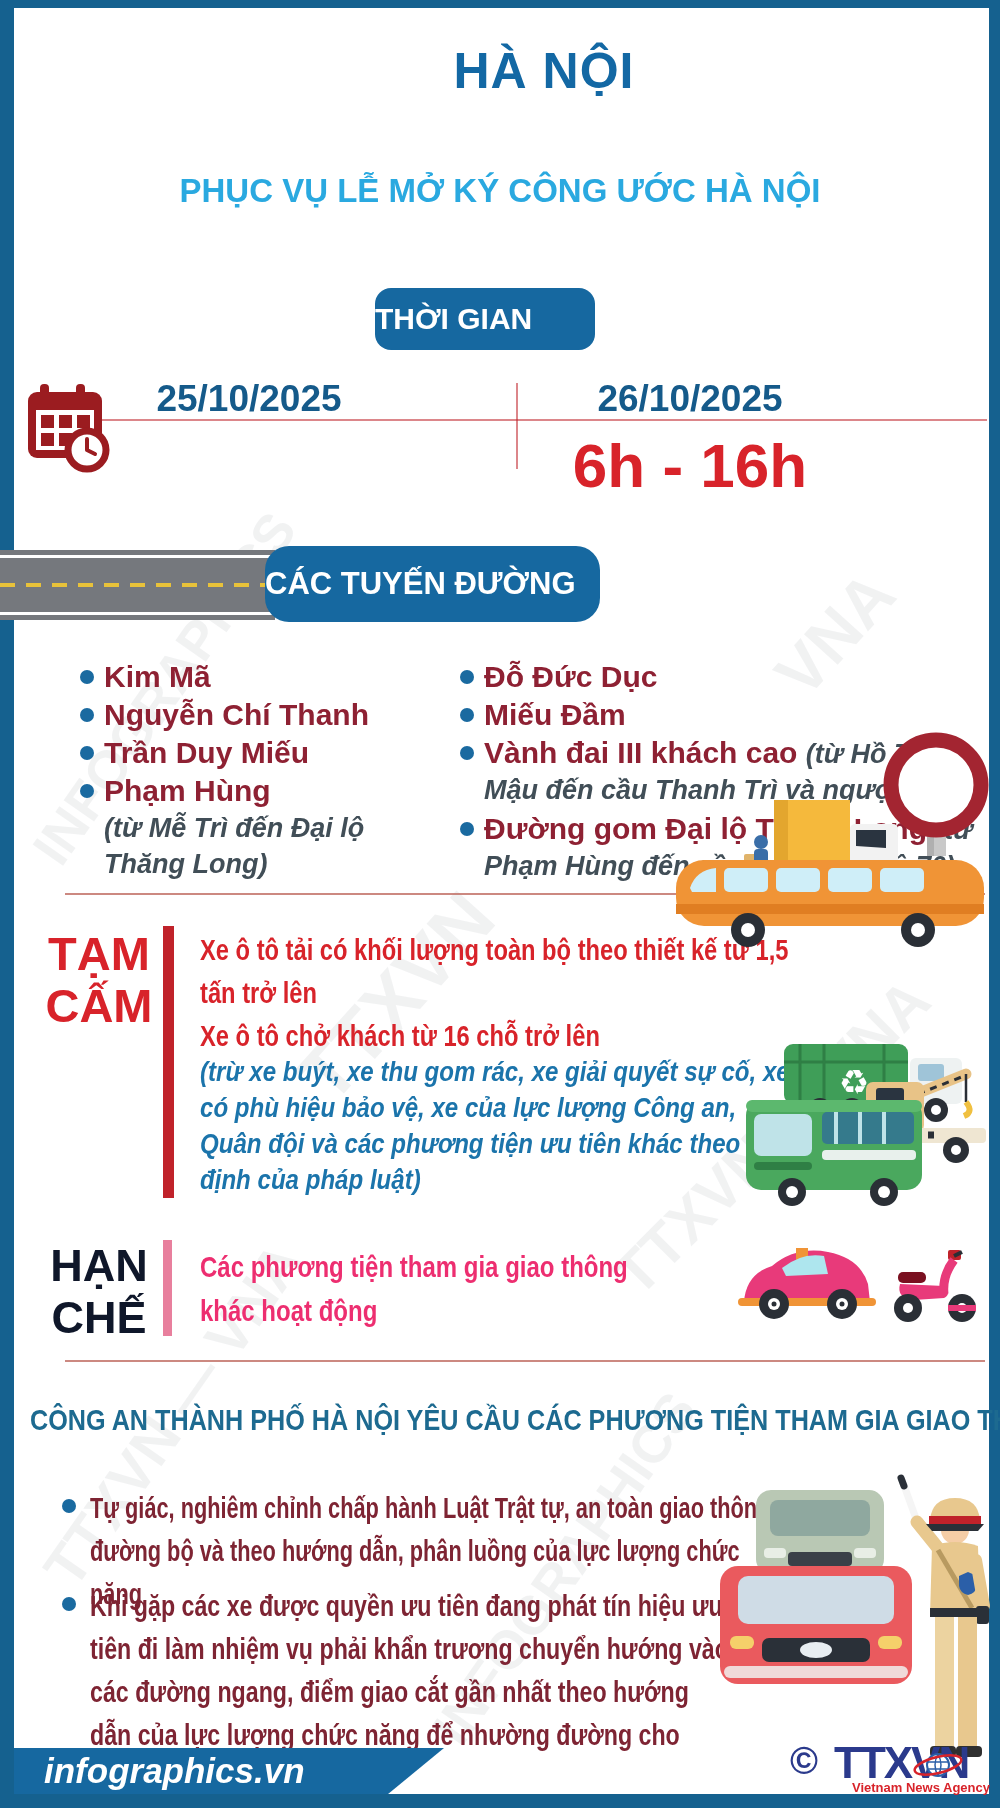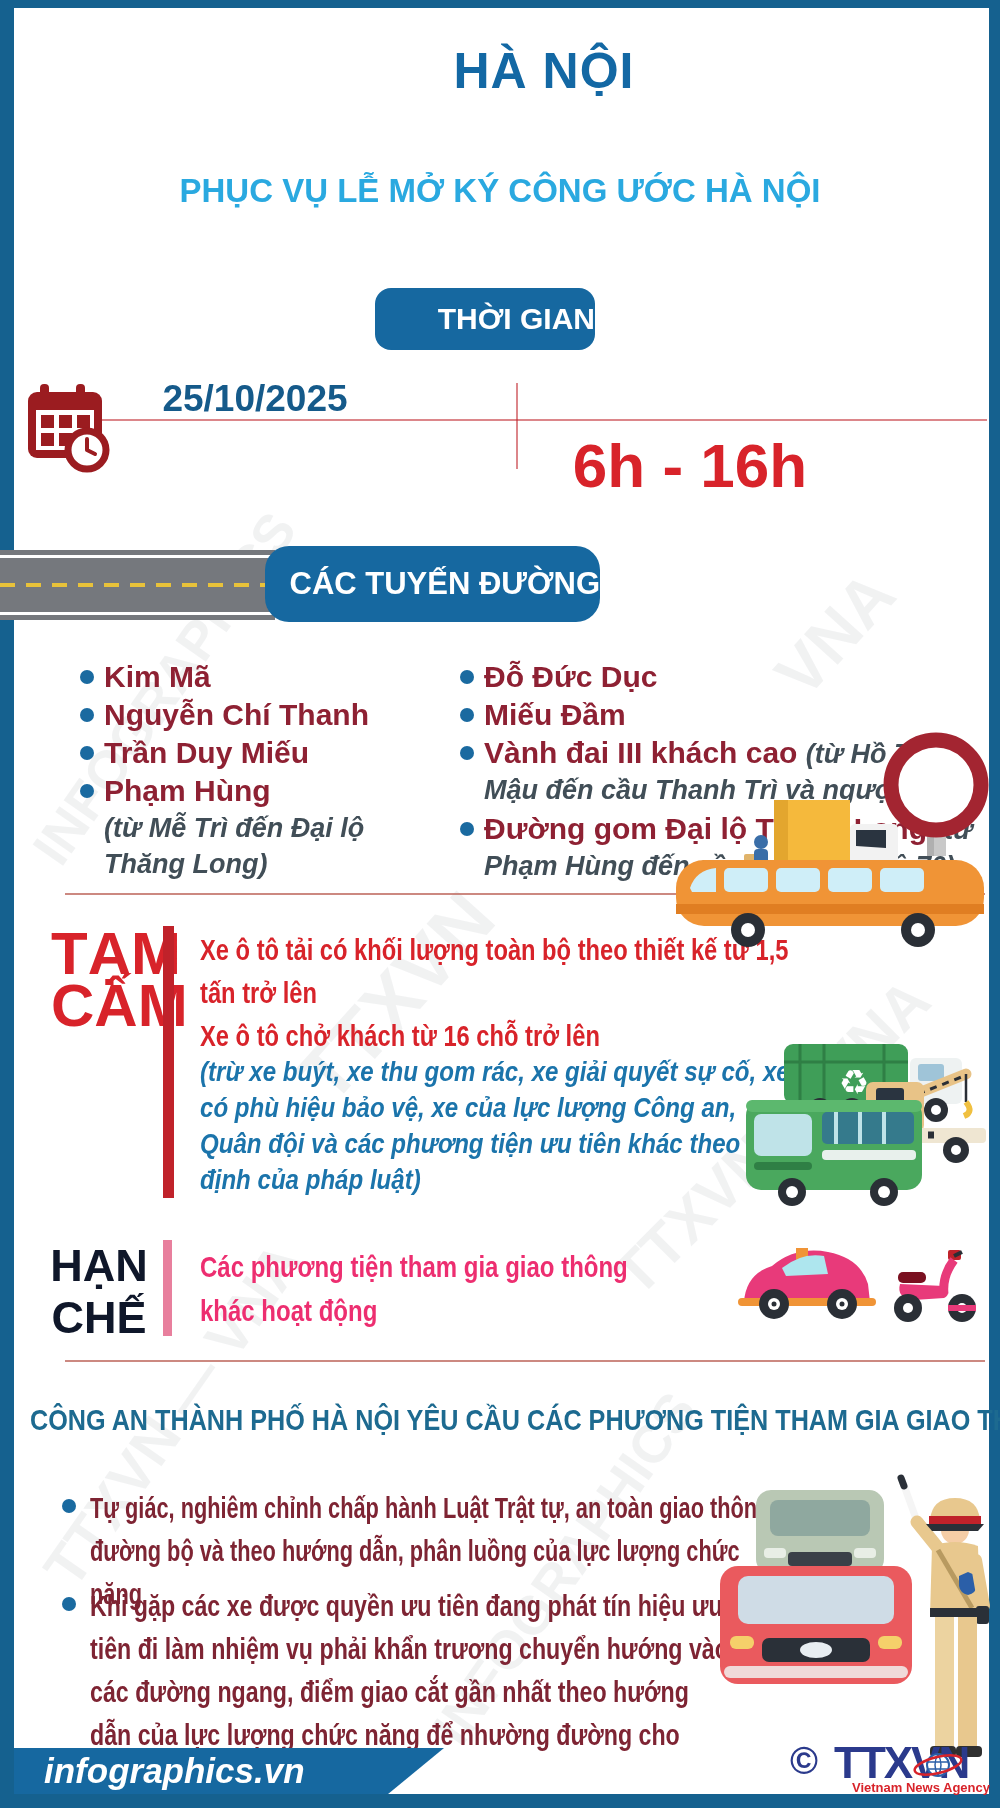--- a/index.html
+++ b/index.html
@@ -8,32 +8,32 @@
   .abs{position:absolute;}
   .frame{background:#15618f;}
   .ctr{text-align:center;}
   .cond{transform-origin:left top;}
   
   .t-city{color:#1368a4;font-size:50px;font-weight:bold;letter-spacing:1px;}
   .t-main{color:#d8232a;font-size:58px;font-weight:bold;}
   .t-sub{color:#2aa9e0;font-size:33px;font-weight:bold;}
   
   .badge{background:#1668a0;color:#ffffff;font-weight:bold;border-radius:16px;
-         display:flex;align-items:center;justify-content:flex-end;}
+         display:flex;align-items:center;justify-content:flex-start;}
   
   .date{color:#155a8a;font-size:37px;font-weight:bold;}
   .hours{color:#d8232a;font-size:62px;font-weight:bold;}
   .redline{background:#c0222a;opacity:.55;}
   
   .dot{width:14px;height:14px;border-radius:50%;background:#1a6aa0;}
   .street{color:#8e2133;font-size:30px;font-weight:bold;line-height:38px;}
   .note{color:#414e57;font-size:27px;font-style:italic;font-weight:bold;line-height:36px;}
   .divider{height:2px;background:#bf6b62;opacity:.8;}
   
-  .banlabel{color:#d8232a;font-size:60px;font-weight:bold;line-height:52px;margin-left:7px;}
+  .banlabel{color:#d8232a;font-size:47px;font-weight:bold;line-height:52px;}
   .banbar{background:#c0222a;}
   .banrule{color:#d8232a;font-size:30px;font-weight:bold;line-height:43px;}
   .banexc{color:#1b74ab;font-size:28px;font-weight:bold;font-style:italic;line-height:36px;}
   .pinklabel{color:#0f172a;font-size:45px;font-weight:bold;line-height:52px;}
   .pinkbar{background:#e87f9d;}
   .pinkrule{color:#ed2e70;font-size:30px;font-weight:bold;line-height:44px;}
   
   .notice-h{color:#1d6a90;font-size:30px;font-weight:bold;white-space:nowrap;}
   .bullet-txt{color:#7e2433;font-size:29px;font-weight:bold;line-height:43px;}
   
@@ -80,21 +80,22 @@
     <rect x="12" y="30" width="58" height="40" fill="#ffffff"></rect>
     <rect x="17" y="35" width="13" height="13" fill="#9b1c20"></rect>
     <rect x="35" y="35" width="13" height="13" fill="#9b1c20"></rect>
     <rect x="53" y="35" width="13" height="13" fill="#9b1c20"></rect>
     <rect x="17" y="53" width="13" height="13" fill="#9b1c20"></rect>
     <rect x="35" y="53" width="13" height="13" fill="#9b1c20"></rect>
     <circle cx="63" cy="70" r="19" fill="#ffffff" stroke="#9b1c20" stroke-width="7"></circle>
     <path d="M63 70 L63 59 M63 70 L71 74" stroke="#9b1c20" stroke-width="4" stroke-linecap="round" fill="none"></path>
   </svg>
 
-  <div class="abs ctr date" style="left:105px;top:378px;width:300px;">25/10/2025</div>
+  <div class="abs ctr date" style="left:99px;top:378px;width:300px;">25/10/2025</div>
+  <div class="abs ctr date" style="left:540px;top:378px;width:300px;">26/10/2025</div>
   <div class="abs ctr hours" style="left:540px;top:430px;width:300px;">6h - 16h</div>
 
   <svg class="abs" style="left:0;top:550px;" width="275" height="70" viewBox="0 0 275 70">
     <rect width="275" height="70" fill="#75787d"></rect>
     <rect y="5" width="275" height="3" fill="#ffffff"></rect>
     <rect y="62" width="275" height="3" fill="#ffffff"></rect>
     <line x1="0" y1="35" x2="275" y2="35" stroke="#e8c23a" stroke-width="4" stroke-dasharray="15 11"></line>
   </svg>
   <div class="abs badge" style="left:265px;top:546px;width:335px;height:76px;font-size:31px;border-radius:24px;">
     <span>CÁC TUYẾN ĐƯỜNG</span>

